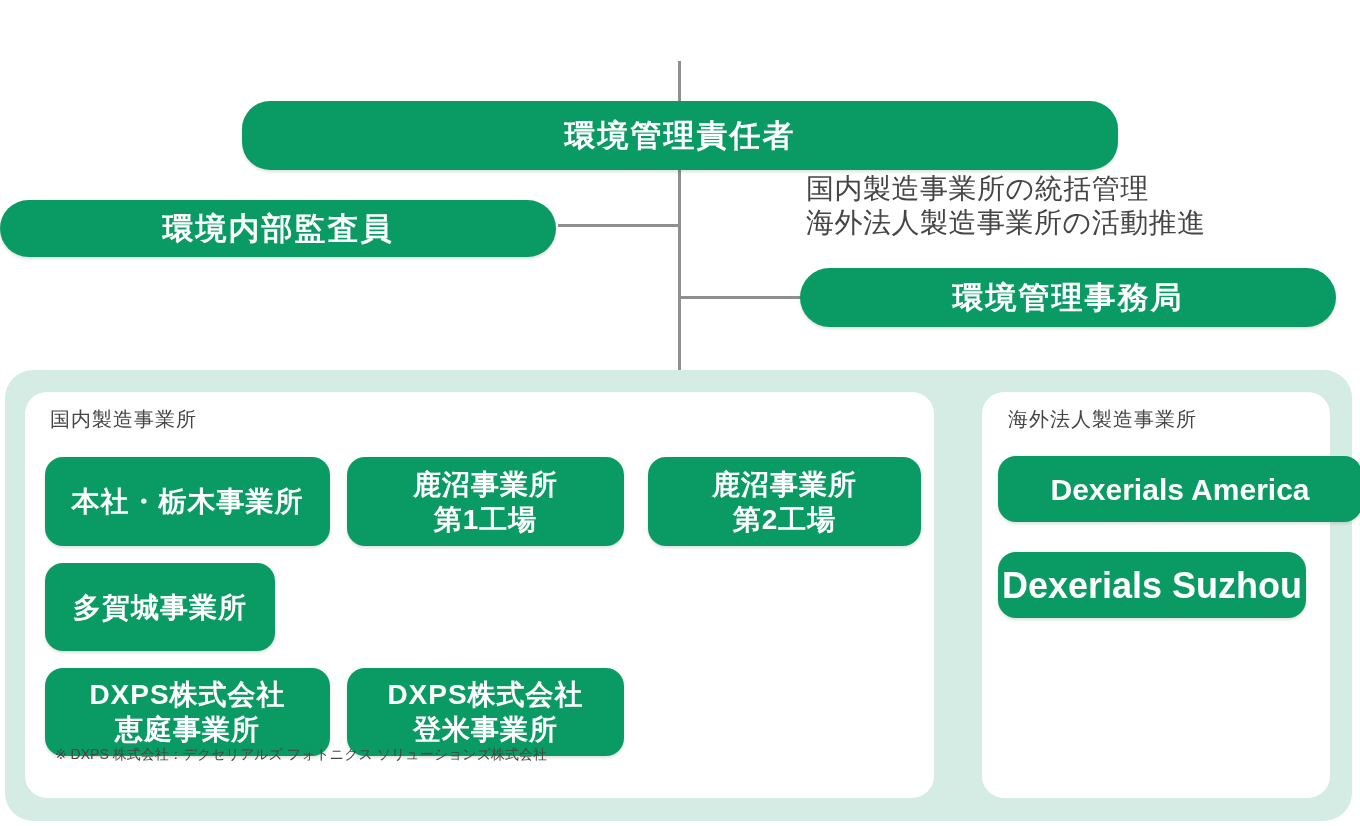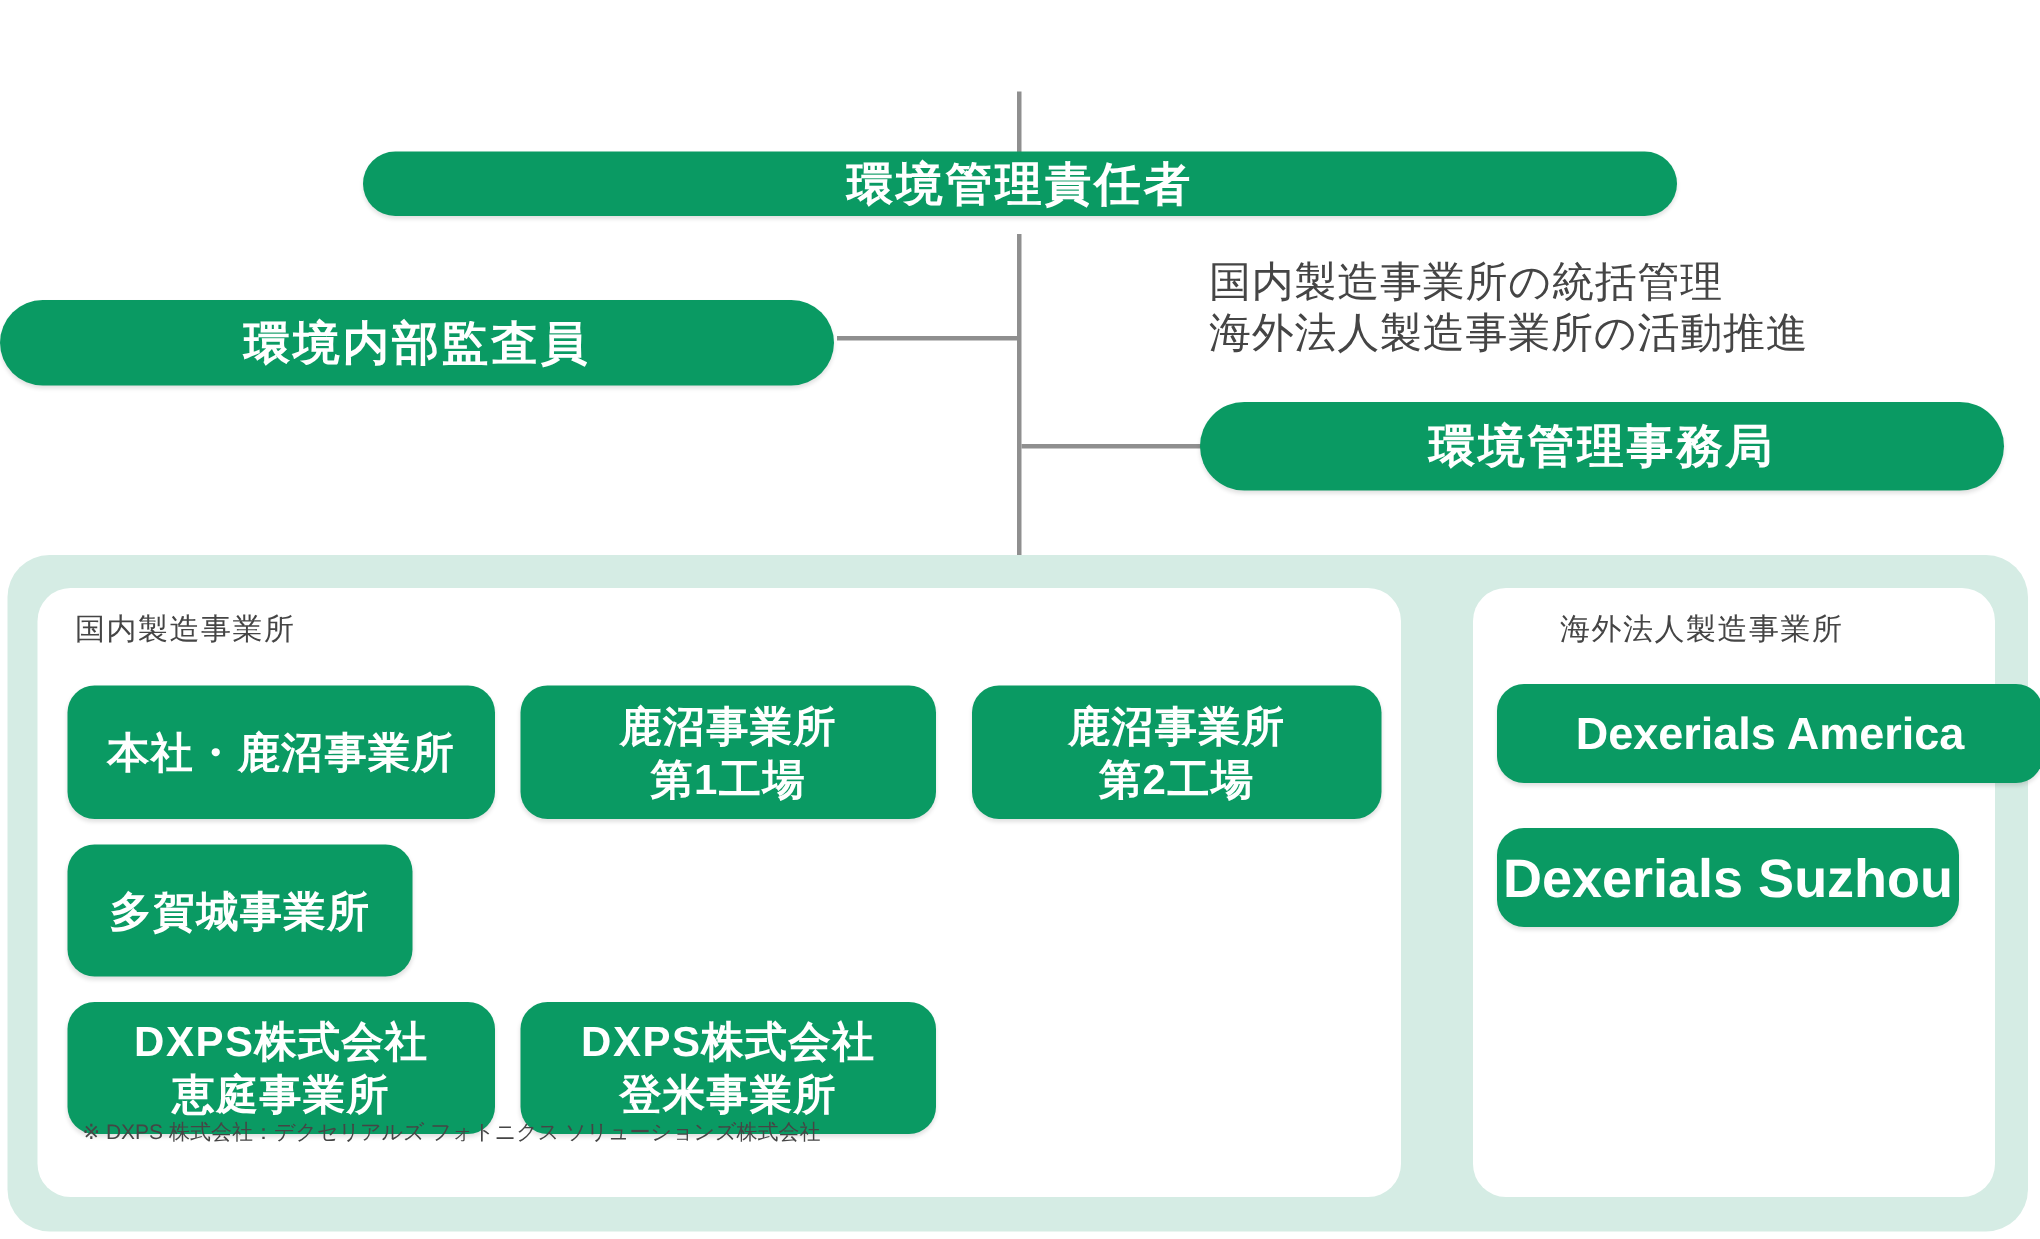--- a/index.html
+++ b/index.html
@@ -31,21 +31,21 @@
     position:absolute;
     background:var(--green);
     color:#ffffff;
     display:flex;align-items:center;justify-content:center;
     font-weight:bold;
     font-size:31px;
     letter-spacing:2px;
     box-shadow:0 2px 3px rgba(0,0,0,0.12);
   }
   .pill-exec{left:242px;top:6px;width:876px;height:55px;border-radius:28px;}
-  .pill-manager{left:242px;top:101px;width:876px;height:43px;border-radius:28px;}
+  .pill-manager{left:242px;top:101px;width:876px;height:69px;border-radius:28px;}
   .pill-auditor{left:0;top:200px;width:556px;height:57px;border-radius:29px;}
   .pill-secretariat{left:800px;top:268px;width:536px;height:59px;border-radius:30px;}
   
   .note{
     position:absolute;left:806px;top:172px;
     color:var(--ink);
     font-size:28px;line-height:34px;
     letter-spacing:0.5px;
     white-space:nowrap;
     font-family:Liberation Serif, serif;
@@ -65,21 +65,21 @@
   .panel-domestic{left:25px;top:392px;width:909px;height:406px;}
   .panel-overseas{left:982px;top:392px;width:348px;height:406px;}
   .panel-title{
     position:absolute;
     color:var(--ink);
     font-size:20px;
     letter-spacing:1px;
     white-space:nowrap;
   }
   .title-domestic{left:50px;top:406px;}
-  .title-overseas{left:1008px;top:406px;margin-left:32px;}
+  .title-overseas{left:1008px;top:406px;}
   
   .site-btn{
     position:absolute;
     background:var(--green);
     color:#ffffff;
     border-radius:18px;
     display:flex;align-items:center;justify-content:center;
     text-align:center;
     font-weight:bold;
     font-size:28px;line-height:35px;
@@ -123,21 +123,21 @@
   </div>
 
   <div class="mint-box"></div>
 
   <div class="panel panel-domestic"></div>
   <div class="panel panel-overseas"></div>
 
   <div class="panel-title title-domestic">国内製造事業所</div>
   <div class="panel-title title-overseas">海外法人製造事業所</div>
 
-  <div class="site-btn b-honsha">本社・鹿沼事業所</div>
+  <div class="site-btn b-honsha">本社・栃木事業所</div>
   <div class="site-btn b-kanuma1">鹿沼事業所
 第1工場</div>
   <div class="site-btn b-kanuma2">鹿沼事業所
 第2工場</div>
   <div class="site-btn b-tagajo">多賀城事業所</div>
   <div class="site-btn b-eniwa">DXPS株式会社
 恵庭事業所</div>
   <div class="site-btn b-tome">DXPS株式会社
 登米事業所</div>
 

